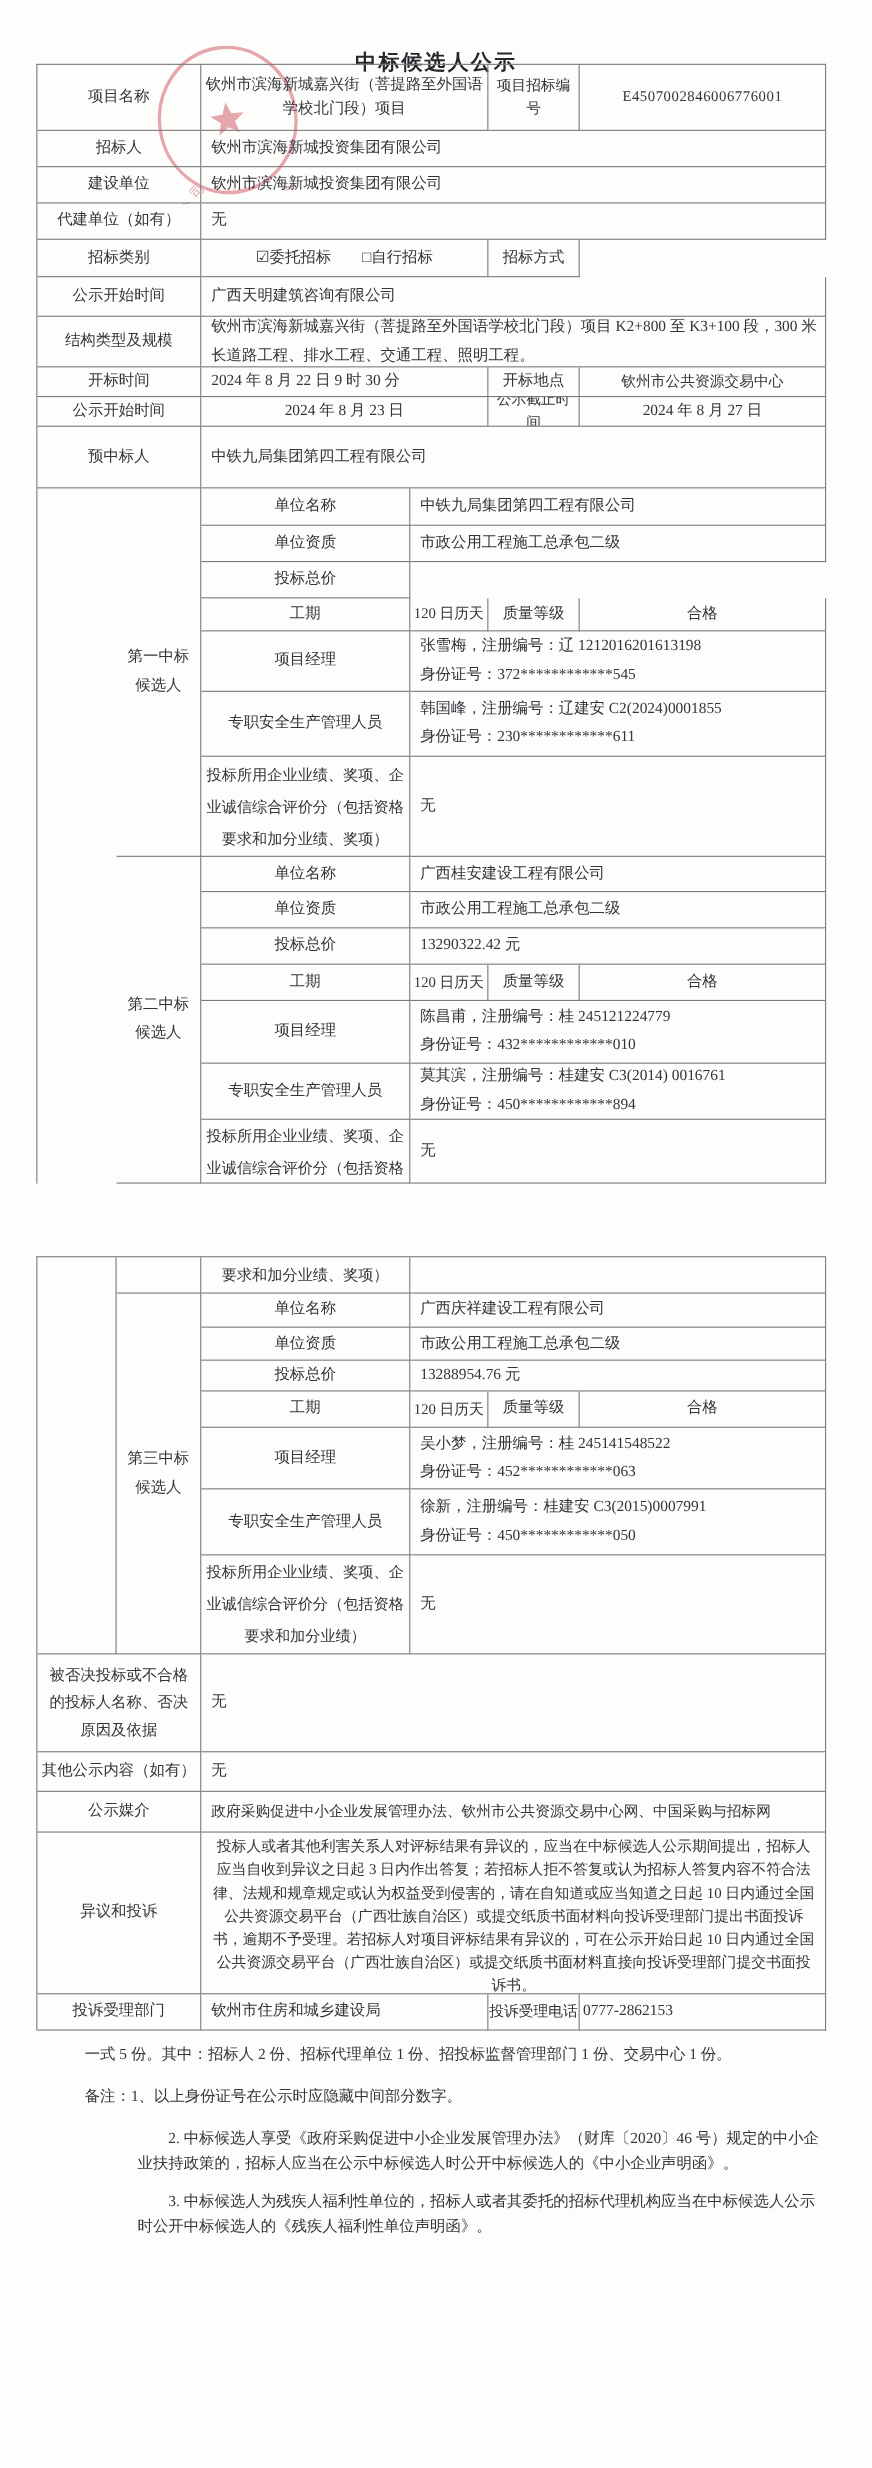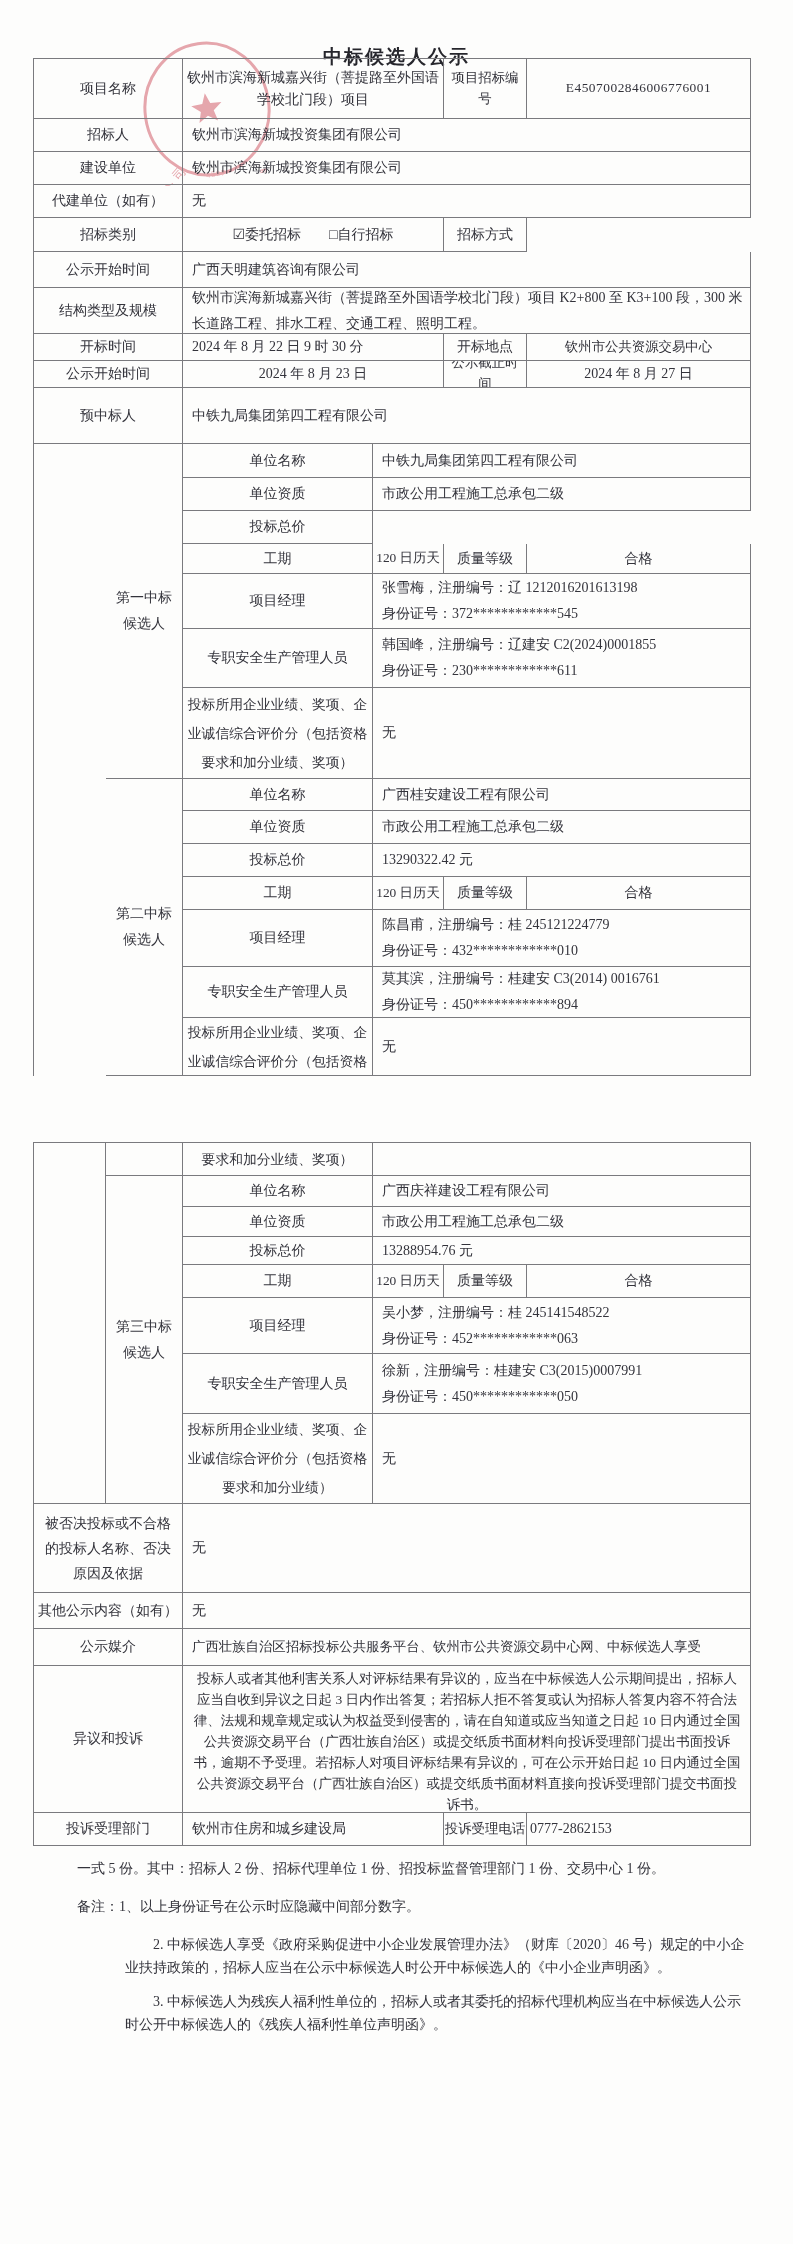--- a/index.html
+++ b/index.html
@@ -165,21 +165,21 @@
 要求和加分业绩）</div>
     <div class="c v" style="grid-area:8/4/9/7">无</div>
 
     <div class="c pre rej" style="grid-area:9/1/10/3">被否决投标或不合格
 的投标人名称、否决
 原因及依据</div>
     <div class="c v" style="grid-area:9/3/10/7">无</div>
     <div class="c" style="grid-area:10/1/11/3">其他公示内容（如有）</div>
     <div class="c v" style="grid-area:10/3/11/7">无</div>
     <div class="c" style="grid-area:11/1/12/3">公示媒介</div>
-    <div class="c v sm" style="grid-area:11/3/12/7">广西壮族自治区招标投标公共服务平台、钦州市公共资源交易中心网、中标候选人享受</div>
+    <div class="c v sm" style="grid-area:11/3/12/7">政府采购促进中小企业发展管理办法、钦州市公共资源交易中心网、中国采购与招标网</div>
     <div class="c" style="grid-area:12/1/13/3">异议和投诉</div>
     <div class="c para" style="grid-area:12/3/13/7">投标人或者其他利害关系人对评标结果有异议的，应当在中标候选人公示期间提出，招标人应当自收到异议之日起 3 日内作出答复；若招标人拒不答复或认为招标人答复内容不符合法律、法规和规章规定或认为权益受到侵害的，请在自知道或应当知道之日起 10 日内通过全国公共资源交易平台（广西壮族自治区）或提交纸质书面材料向投诉受理部门提出书面投诉书，逾期不予受理。若招标人对项目评标结果有异议的，可在公示开始日起 10 日内通过全国公共资源交易平台（广西壮族自治区）或提交纸质书面材料直接向投诉受理部门提交书面投诉书。</div>
     <div class="c" style="grid-area:13/1/14/3">投诉受理部门</div>
     <div class="c v" style="grid-area:13/3/14/5">钦州市住房和城乡建设局</div>
     <div class="c sm" style="grid-area:13/5/14/6;padding:0">投诉受理电话</div>
     <div class="c v" style="grid-area:13/6/14/7;padding-left:3px">0777-2862153</div>
   </div>
 
   <div class="footer">
     <p>一式 5 份。其中：招标人 2 份、招标代理单位 1 份、招投标监督管理部门 1 份、交易中心 1 份。</p>

